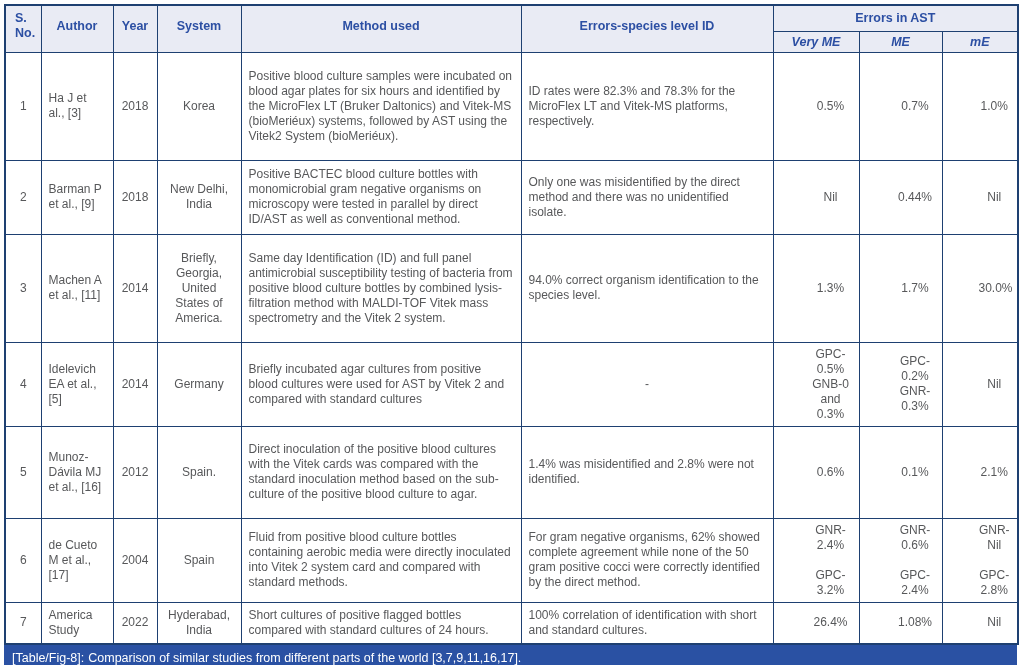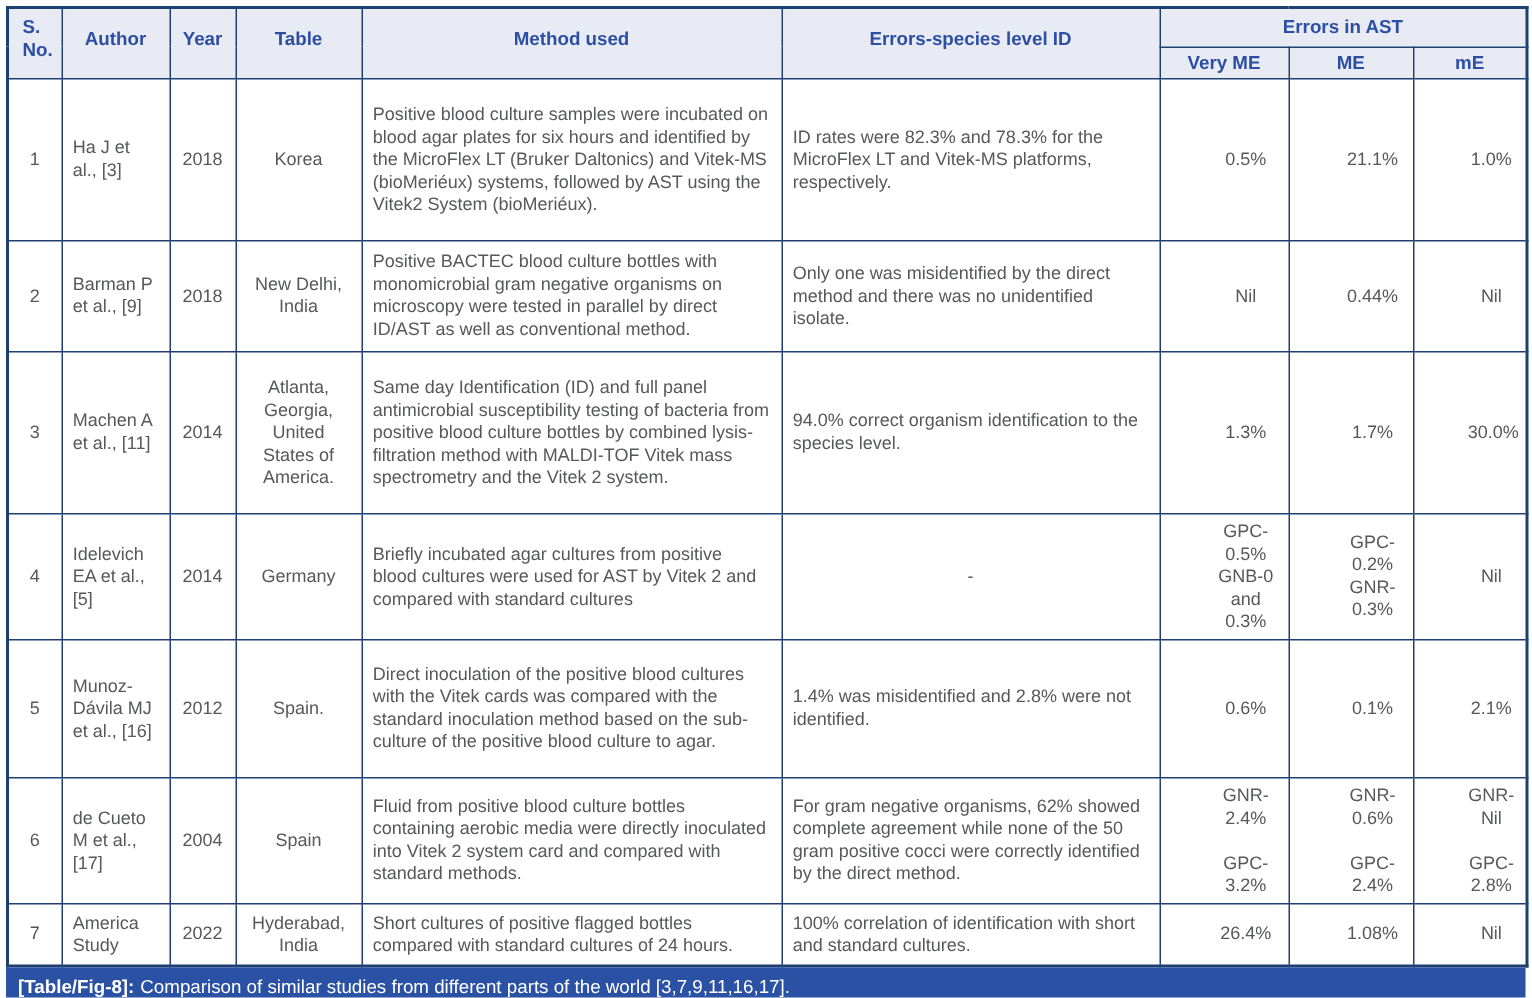--- a/index.html
+++ b/index.html
@@ -23,21 +23,21 @@
   }
   .study-table th {
     background: #e9ebf4;
     color: #2c4fa3;
     font-weight: bold;
     font-size: 12.5px;
     padding: 3px 6px;
     text-align: center;
   }
   thead tr.h-top th { height: 26px; vertical-align: middle; }
-  thead tr.h-sub th { height: 15px; vertical-align: middle; }
+  thead tr.h-sub th { height: 15px; vertical-align: middle; font-style: italic; }
   th.h-span { vertical-align: bottom; padding-bottom: 8px; }
   th.h-sno  { text-align: left; padding-left: 9px; white-space: pre-line; line-height: 15px; }
 
   .study-table td {
     color: #57585a;
     font-size: 12px;
     line-height: 15px;
     padding: 4px 7px;
     vertical-align: middle;
     text-align: left;
@@ -54,21 +54,21 @@
   tbody tr:nth-child(7) { height: 42px; }
 
   .caption-bar {
     width: 100%;
     background: #2a51a3;
     color: #ffffff;
     padding: 5px 8px 6px 8px;
     min-height: 40px;
   }
   .cap-line1 { font-size: 12.5px; line-height: 16px; }
-  .cap-label { font-weight: bold; margin-right: 4px; }
+  .cap-label { font-weight: normal; margin-right: 4px; }
   .cap-note  { font-size: 10.5px; line-height: 13px; margin-top: 2px; }
 </style>
 </head>
 <body>
 
 <div class="fig">
   <table class="study-table">
     <colgroup>
       <col style="width:36px">
         <col style="width:72px">
@@ -79,59 +79,59 @@
       <col style="width:86px">
         <col style="width:83px">
         <col style="width:76px">
     </colgroup>
     <thead>
       <tr class="h-top">
         <th rowspan="2" class="h-span h-sno">S.
 No.</th>
         <th rowspan="2" class="h-span">Author</th>
         <th rowspan="2" class="h-span">Year</th>
-        <th rowspan="2" class="h-span">Table</th>
+        <th rowspan="2" class="h-span">System</th>
         <th rowspan="2" class="h-span">Method used</th>
         <th rowspan="2" class="h-span">Errors-species level ID</th>
         <th colspan="3">Errors in AST</th>
       </tr>
       <tr class="h-sub">
         <th>Very ME</th>
         <th>ME</th>
         <th>mE</th>
       </tr>
     </thead>
     <tbody id="table-body">
         <tr>
           <td class="center">1</td>
           <td>Ha J et al., [3]</td>
           <td class="center">2018</td>
           <td class="center">Korea</td>
           <td>Positive blood culture samples were incubated on blood agar plates for six hours and identified by the MicroFlex LT (Bruker Daltonics) and Vitek-MS (bioMeriéux) systems, followed by AST using the Vitek2 System (bioMeriéux).</td>
           <td>ID rates were 82.3% and 78.3% for the MicroFlex LT and Vitek-MS platforms, respectively.</td>
           <td class="center pre">0.5%</td>
-          <td class="center pre">21.1%</td>
+          <td class="center pre">0.7%</td>
           <td class="center pre">1.0%</td>
         </tr>
         <tr>
           <td class="center">2</td>
           <td>Barman P et al., [9]</td>
           <td class="center">2018</td>
           <td class="center">New Delhi, India</td>
           <td>Positive BACTEC blood culture bottles with monomicrobial gram negative organisms on microscopy were tested in parallel by direct ID/AST as well as conventional method.</td>
           <td>Only one was misidentified by the direct method and there was no unidentified isolate.</td>
           <td class="center pre">Nil</td>
           <td class="center pre">0.44%</td>
           <td class="center pre">Nil</td>
         </tr>
         <tr>
           <td class="center">3</td>
           <td>Machen A et al., [11]</td>
           <td class="center">2014</td>
-          <td class="center">Atlanta, Georgia, United States of America.</td>
+          <td class="center">Briefly, Georgia, United States of America.</td>
           <td>Same day Identification (ID) and full panel antimicrobial susceptibility testing of bacteria from positive blood culture bottles by combined lysis-filtration method with MALDI-TOF Vitek mass spectrometry and the Vitek 2 system.</td>
           <td>94.0% correct organism identification to the species level.</td>
           <td class="center pre">1.3%</td>
           <td class="center pre">1.7%</td>
           <td class="center pre">30.0%</td>
         </tr>
         <tr>
           <td class="center">4</td>
           <td>Idelevich EA et al., [5]</td>
           <td class="center">2014</td>

